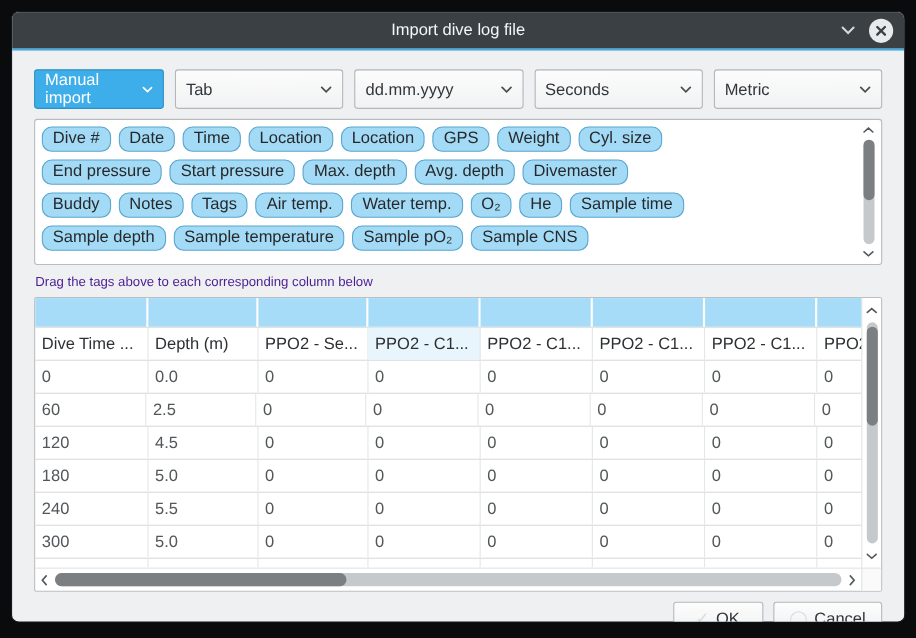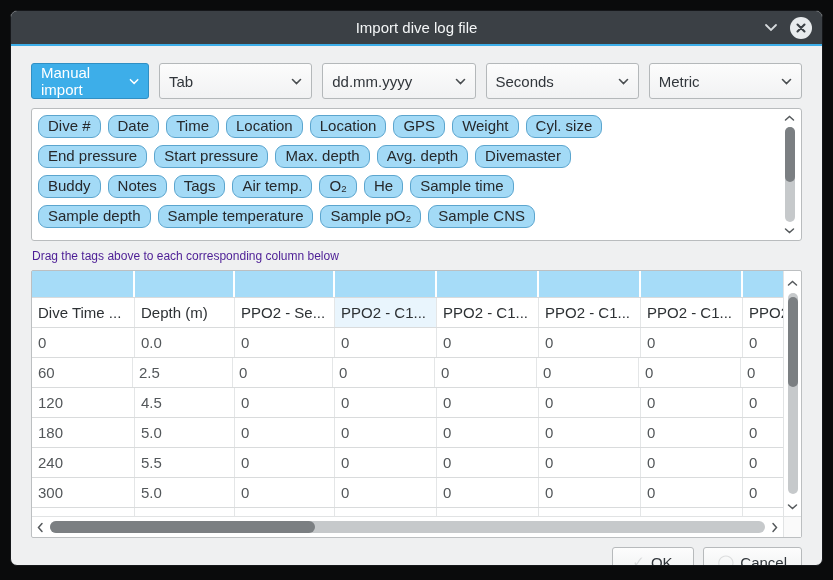--- a/index.html
+++ b/index.html
@@ -192,20 +192,21 @@
             <span class="tag">Start pressure</span>
             <span class="tag">Max. depth</span>
             <span class="tag">Avg. depth</span>
             <span class="tag">Divemaster</span>
           </div>
           <div class="tag-row">
             <span class="tag">Buddy</span>
             <span class="tag">Notes</span>
             <span class="tag">Tags</span>
             <span class="tag">Air temp.</span>
+            <span class="tag">Water temp.</span>
             <span class="tag">O₂</span>
             <span class="tag">He</span>
             <span class="tag">Sample time</span>
           </div>
           <div class="tag-row">
             <span class="tag">Sample depth</span>
             <span class="tag">Sample temperature</span>
             <span class="tag">Sample pO₂</span>
             <span class="tag">Sample CNS</span>
           </div>

